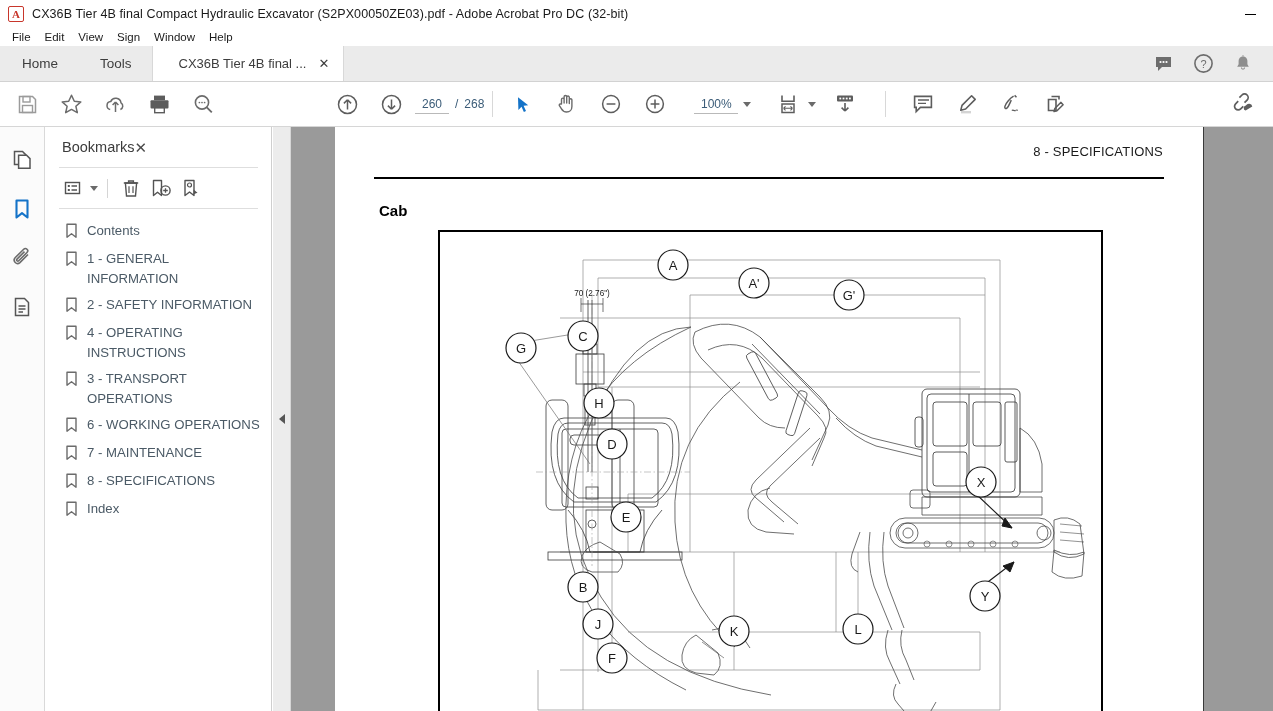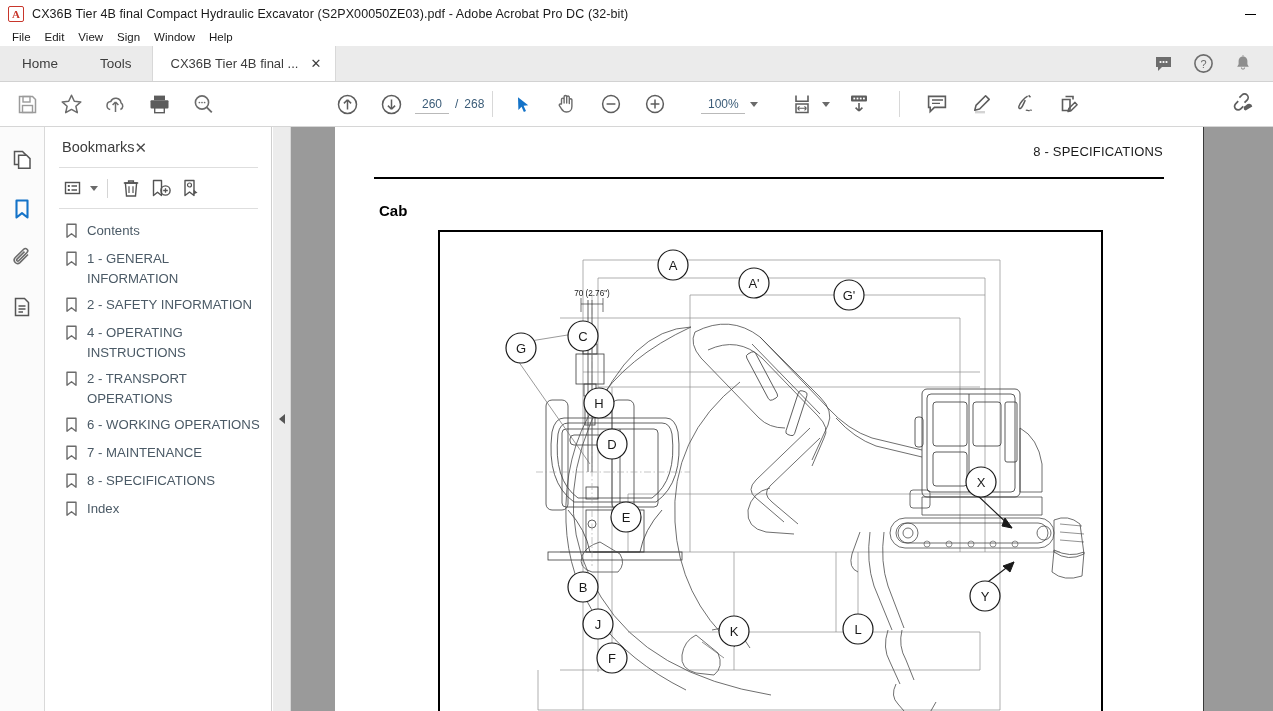--- a/index.html
+++ b/index.html
@@ -46,21 +46,21 @@
     display:flex; align-items:center; justify-content:center;
     font-size:13.5px; color:#3d3d3d; padding:0 20px; position:relative;
   }
   .tab.home { padding:0 22px; }
   .tab.tools { padding:0 20px; }
   .tab.doc {
     background:#ffffff; padding:0 14px 0 18px; min-width:168px;
     border-left:1px solid #d8d8d8; border-right:1px solid #d8d8d8;
     justify-content:space-between; gap:12px;
   }
-  .tab.doc .label { font-size:13px; color:#3d3d3d; white-space:nowrap; }
+  .tab.doc .label { font-size:13px; color:#3d3d3d; white-space:nowrap;margin-left:8px; }
   .tab-close { font-size:13px; color:#3d3d3d; line-height:1; cursor:pointer; }
   .tabstrip-right { margin-left:auto; display:flex; align-items:center; gap:16px; padding-right:18px;}
   .tsr-icon { width:24px; height:24px; display:flex; align-items:center; justify-content:center; color:#6d6d6d; }
 
   
   .toolbar {
     position:absolute; left:0; top:82px; width:1273px; height:45px;
     background:#ffffff; border-bottom:1px solid #d6d6d6;
     display:flex; align-items:center;
   }
@@ -73,21 +73,21 @@
   .tb-sep { width:1px; height:26px; background:#d8d8d8; margin:0 8px; }
   .pagebox {
     display:flex; align-items:center; font-size:12px; color:#3b5c78; gap:6px; margin-left:2px;
   }
   .page-input {
     width:34px; border:none; border-bottom:1px solid #b9b9b9; background:transparent;
     font-size:12px; color:#3b5c78; text-align:center; outline:none; padding:2px 0 2px 0;
     font-family:"Liberation Sans", sans-serif;
   }
   .page-total { font-size:12px; color:#3b5c78; }
-  .zoombox { display:flex; align-items:center; gap:5px; margin:0 24px; }
+  .zoombox { display:flex; align-items:center; gap:5px; margin:0 17px; }
   .zoom-input {
     width:44px; border:none; border-bottom:1px solid #b9b9b9; background:transparent;
     font-size:12px; color:#3b5c78; text-align:center; outline:none; padding:2px 0;
     font-family:"Liberation Sans", sans-serif;
   }
   .caret { width:0;height:0;border-left:4px solid transparent;border-right:4px solid transparent;border-top:5px solid #6a6a6a; }
   .tb-spacer { flex:1; }
 
   
   .rail {
@@ -448,21 +448,21 @@
       <div class="bm-item">
         <span class="bicon"><svg width="13" height="16" viewBox="0 0 13 16">
               <path d="M2 1.2h9v13l-4.5-3.4L2 14.2z" fill="none" stroke="#6b6b6b" stroke-width="1.4" stroke-linejoin="round"></path>
             </svg></span>
         <span class="blabel">4 - OPERATING INSTRUCTIONS</span>
       </div>
       <div class="bm-item">
         <span class="bicon"><svg width="13" height="16" viewBox="0 0 13 16">
               <path d="M2 1.2h9v13l-4.5-3.4L2 14.2z" fill="none" stroke="#6b6b6b" stroke-width="1.4" stroke-linejoin="round"></path>
             </svg></span>
-        <span class="blabel">2 - TRANSPORT OPERATIONS</span>
+        <span class="blabel">3 - TRANSPORT OPERATIONS</span>
       </div>
       <div class="bm-item">
         <span class="bicon"><svg width="13" height="16" viewBox="0 0 13 16">
               <path d="M2 1.2h9v13l-4.5-3.4L2 14.2z" fill="none" stroke="#6b6b6b" stroke-width="1.4" stroke-linejoin="round"></path>
             </svg></span>
         <span class="blabel">6 - WORKING OPERATIONS</span>
       </div>
       <div class="bm-item">
         <span class="bicon"><svg width="13" height="16" viewBox="0 0 13 16">
               <path d="M2 1.2h9v13l-4.5-3.4L2 14.2z" fill="none" stroke="#6b6b6b" stroke-width="1.4" stroke-linejoin="round"></path>

